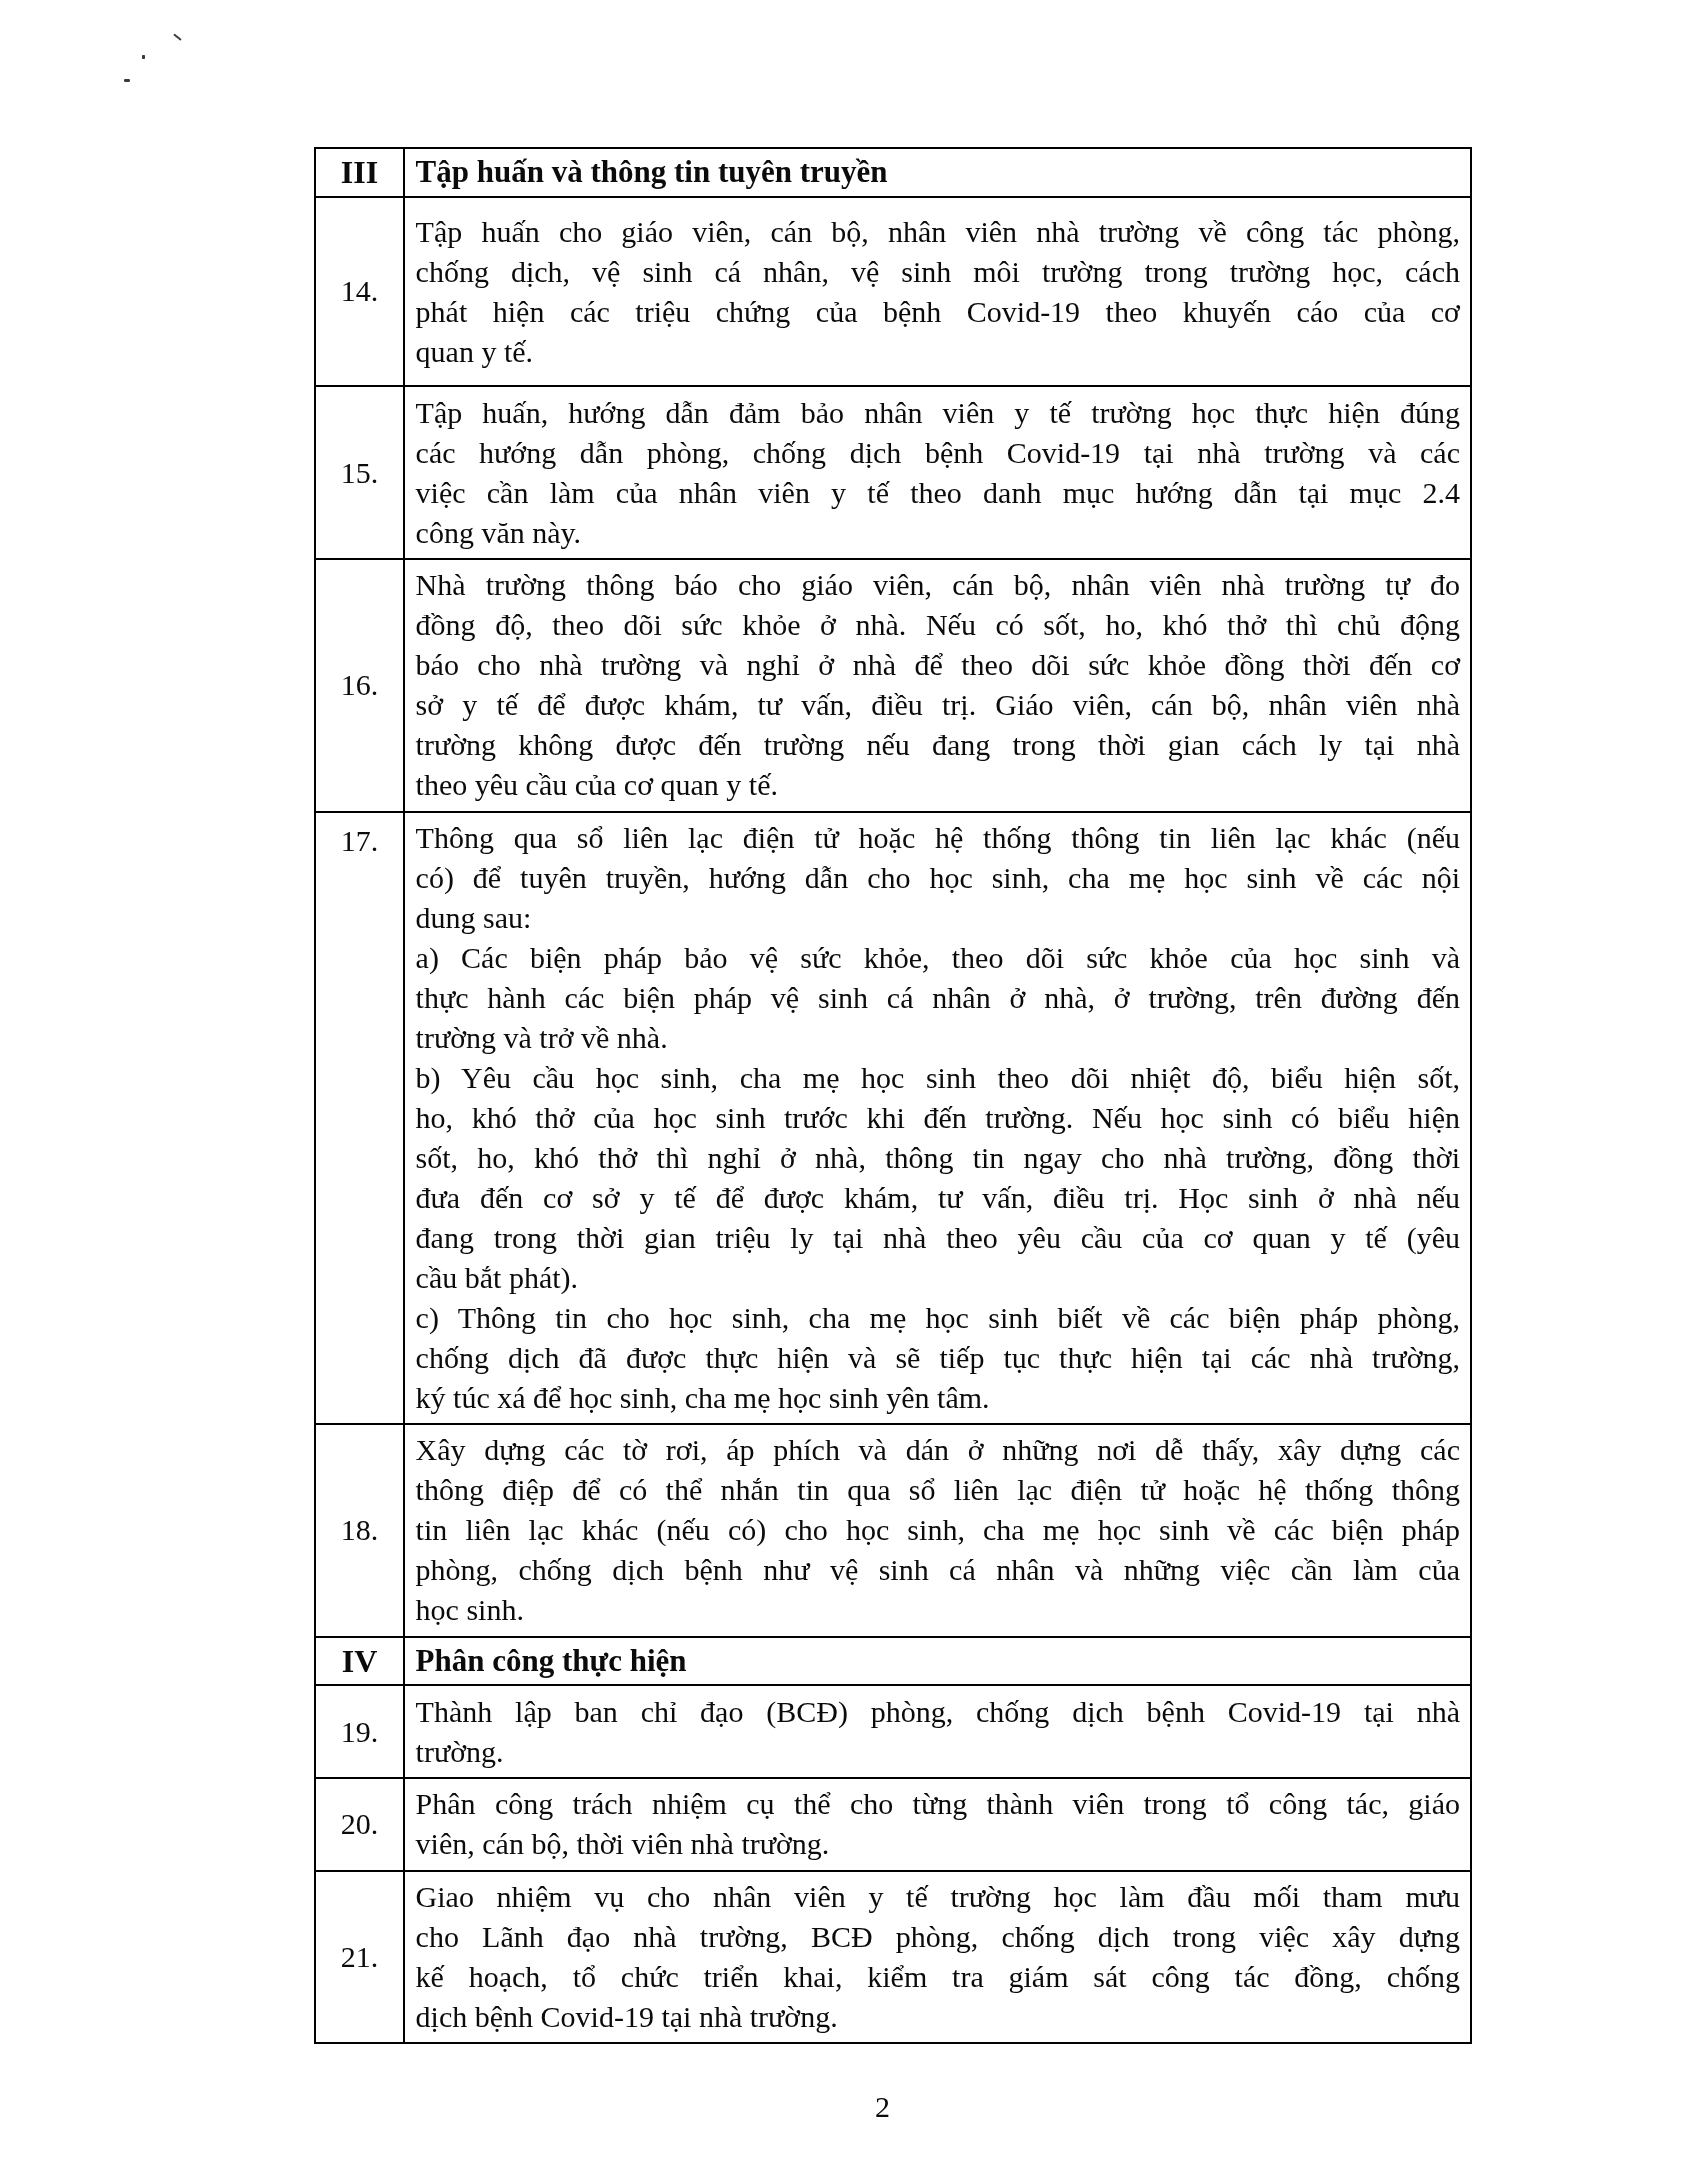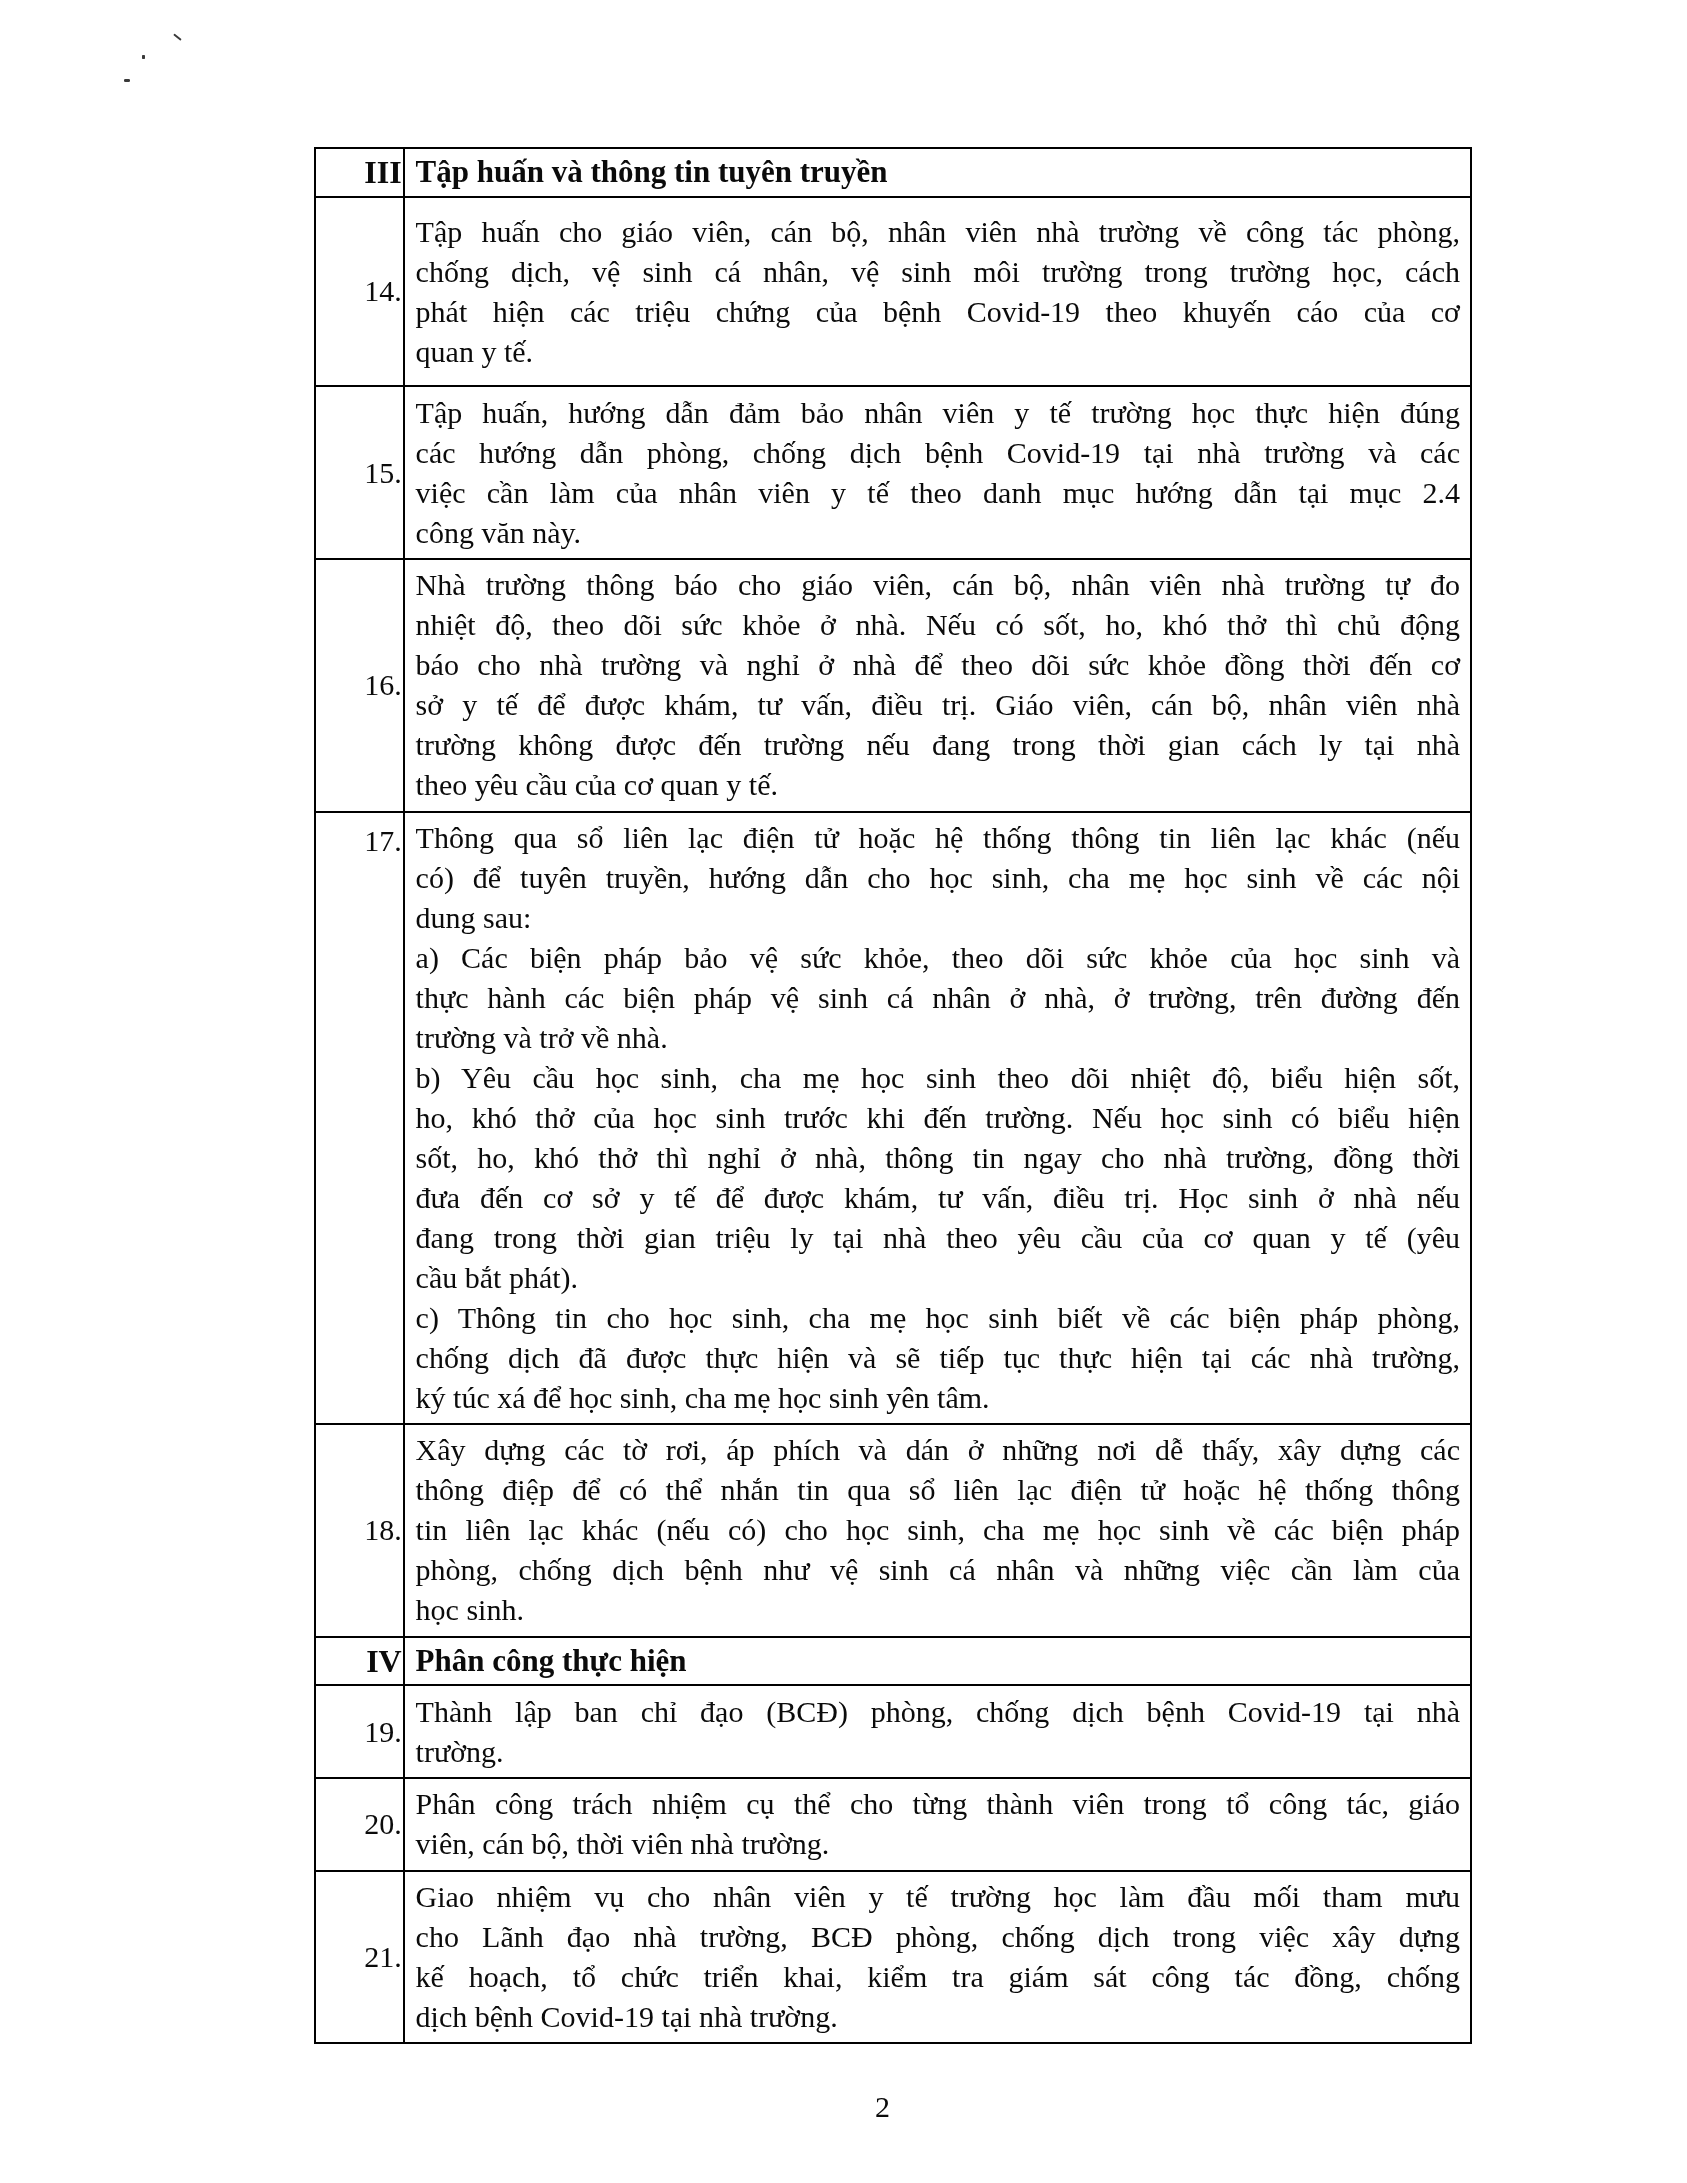--- a/index.html
+++ b/index.html
@@ -38,21 +38,21 @@
     border: 2.6px solid #000;
   }
   col.num-col { width: 89px; }
 
   td {
     border: 2px solid #000;
     vertical-align: middle;
     font-size: 30px;
   }
   td.num {
-    text-align: right;
+    text-align: center;
     padding: 2.6px 1.3px;
     line-height: 40px;
   }
   td.num.sec {
     font-weight: bold;
     font-size: 32px;
   }
   td.num.num-top {
     vertical-align: top;
     padding-top: 8px;
@@ -120,21 +120,21 @@
           <div class="line">Tập huấn, hướng dẫn đảm bảo nhân viên y tế trường học thực hiện đúng</div>
           <div class="line">các hướng dẫn phòng, chống dịch bệnh Covid-19 tại nhà trường và các</div>
           <div class="line">việc cần làm của nhân viên y tế theo danh mục hướng dẫn tại mục 2.4</div>
           <div class="line last">công văn này.</div>
         </td>
       </tr>
       <tr>
         <td class="num">16.</td>
         <td class="content">
           <div class="line">Nhà trường thông báo cho giáo viên, cán bộ, nhân viên nhà trường tự đo</div>
-          <div class="line">nhiệt độ, theo dõi sức khỏe ở nhà. Nếu có sốt, ho, khó thở thì chủ động</div>
+          <div class="line">đồng độ, theo dõi sức khỏe ở nhà. Nếu có sốt, ho, khó thở thì chủ động</div>
           <div class="line">báo cho nhà trường và nghỉ ở nhà để theo dõi sức khỏe đồng thời đến cơ</div>
           <div class="line">sở y tế để được khám, tư vấn, điều trị. Giáo viên, cán bộ, nhân viên nhà</div>
           <div class="line">trường không được đến trường nếu đang trong thời gian cách ly tại nhà</div>
           <div class="line last">theo yêu cầu của cơ quan y tế.</div>
         </td>
       </tr>
       <tr>
         <td class="num num-top">17.</td>
         <td class="content">
           <div class="line">Thông qua sổ liên lạc điện tử hoặc hệ thống thông tin liên lạc khác (nếu</div>

